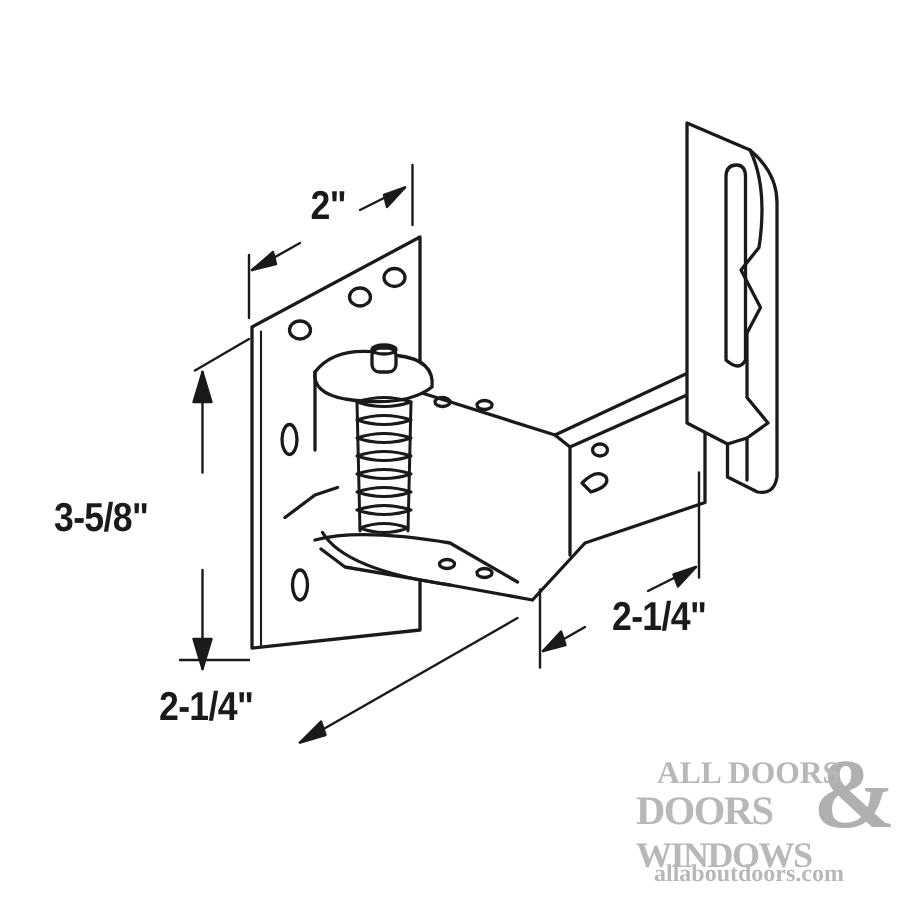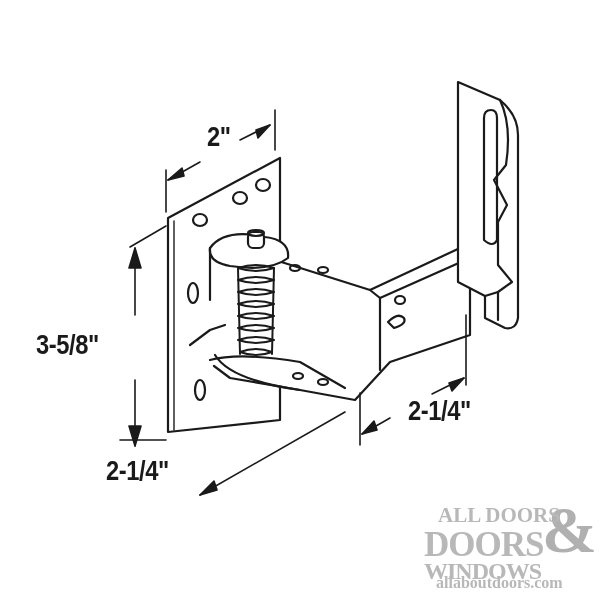--- a/index.html
+++ b/index.html
@@ -1,21 +1,21 @@
 <!DOCTYPE html>
 <html><head>
 <meta charset="utf-8">
 <style>
   html,body{margin:0;padding:0;background:#fff;}
   #stage{position:relative;width:600px;height:600px;overflow:hidden;background:#fff;font-family:"Liberation Sans",sans-serif;}
   svg.draw{position:absolute;left:0;top:0;}
   .dim{position:absolute;font-family:"Liberation Sans",sans-serif;font-weight:bold;font-size:27px;color:#1a1a1a;letter-spacing:-0.5px;transform:scaleX(0.88);transform-origin:left top;}
   .logo{position:absolute;font-family:"Liberation Serif",serif;font-weight:bold;color:#b8b8b8;line-height:1;}
   .logo .l1{position:absolute;left:14px;top:0;font-size:21px;white-space:nowrap;}
-  .logo .l2{position:absolute;left:0;top:22px;font-size:35px;white-space:nowrap;letter-spacing:-1px;}
+  .logo .l2{position:absolute;left:0;top:22px;font-size:27px;white-space:nowrap;letter-spacing:-1px;}
   .logo .l3{position:absolute;left:0;top:54px;font-size:24px;white-space:nowrap;letter-spacing:-1px;}
   .logo .amp{position:absolute;left:118px;top:-8px;font-size:66px;color:#b0b0b0;}
 </style>
 </head>
 <body>
 
 <div id="stage">
 
   <svg class="draw" width="600" height="600" viewBox="0 0 600 600" fill="none" stroke="#1a1a1a" stroke-width="2.2" stroke-linejoin="round" stroke-linecap="round">
 

